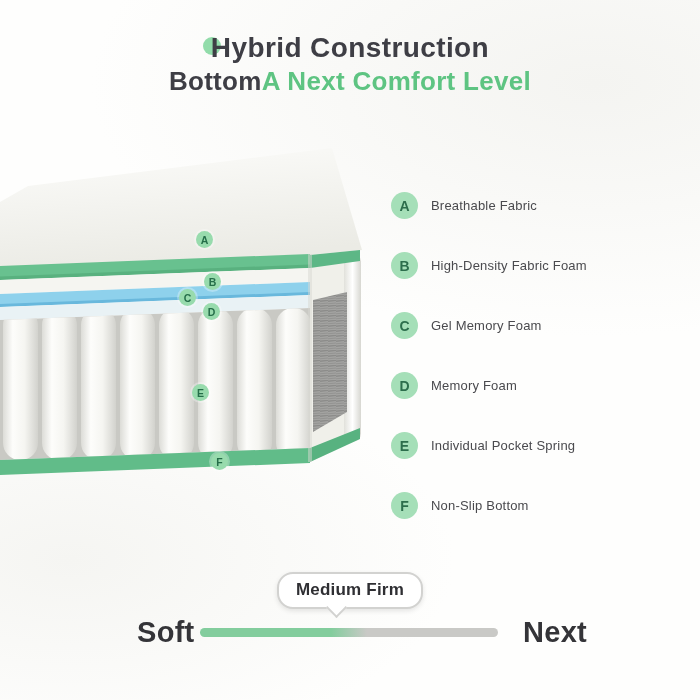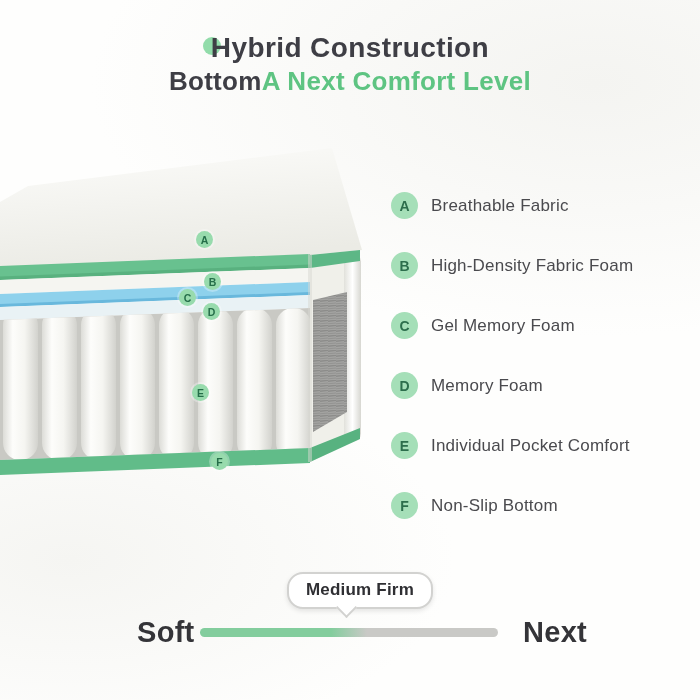--- a/index.html
+++ b/index.html
@@ -66,25 +66,25 @@
     display:flex; flex-direction:column; gap:33px;
   }
   .legend-row{ display:flex; align-items:center; gap:13px; height:27px; }
   .legend-badge{
     width:27px; height:27px; border-radius:50%;
     background:#a5dfb8; color:#2c6e4c;
     font-size:14px; font-weight:700;
     display:flex; align-items:center; justify-content:center;
     flex:0 0 27px;
   }
-  .legend-label{ font-size:17px; color:#4a4a4e; letter-spacing:.2px; }
+  .legend-label{ font-size:13px; color:#4a4a4e; letter-spacing:.2px; }
 
   
   .firm-badge{
-    position:absolute; left:287px; top:572px; z-index:2;
+    position:absolute; left:277px; top:572px; z-index:2;
     background:#ffffff; border:2px solid #d2d2d0; border-radius:16px;
     padding:6px 17px 7px 17px;
     font-size:17px; font-weight:700; color:#2f2f33; letter-spacing:.2px;
     box-shadow:0 2px 5px rgba(0,0,0,.10);
   }
   .firm-badge .pointer{
     position:absolute; left:50px; bottom:-8px;
     width:13px; height:13px; background:#ffffff;
     border-right:2px solid #d2d2d0; border-bottom:2px solid #d2d2d0;
     transform:rotate(45deg);
@@ -195,21 +195,21 @@
     <div class="legend-row">
       <span class="legend-badge">C</span>
       <span class="legend-label">Gel Memory Foam</span>
     </div>
     <div class="legend-row">
       <span class="legend-badge">D</span>
       <span class="legend-label">Memory Foam</span>
     </div>
     <div class="legend-row">
       <span class="legend-badge">E</span>
-      <span class="legend-label">Individual Pocket Comfort</span>
+      <span class="legend-label">Individual Pocket Spring</span>
     </div>
     <div class="legend-row">
       <span class="legend-badge">F</span>
       <span class="legend-label">Non-Slip Bottom</span>
     </div>
   </div>
 
   <div class="firm-badge">
     <span>Medium Firm</span>
     <span class="pointer"></span>

